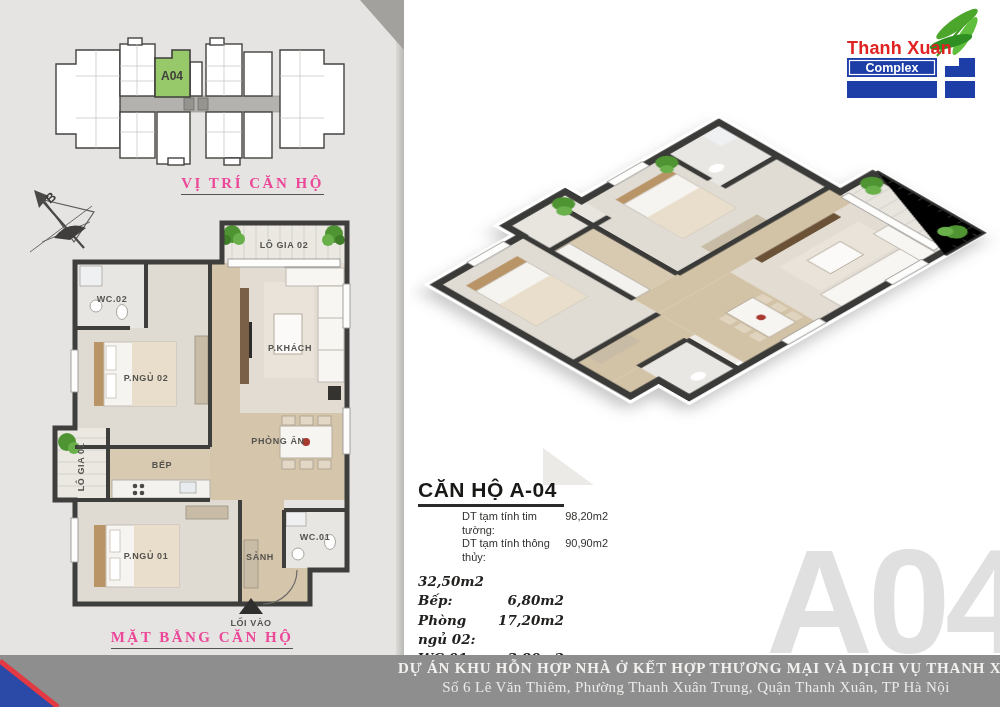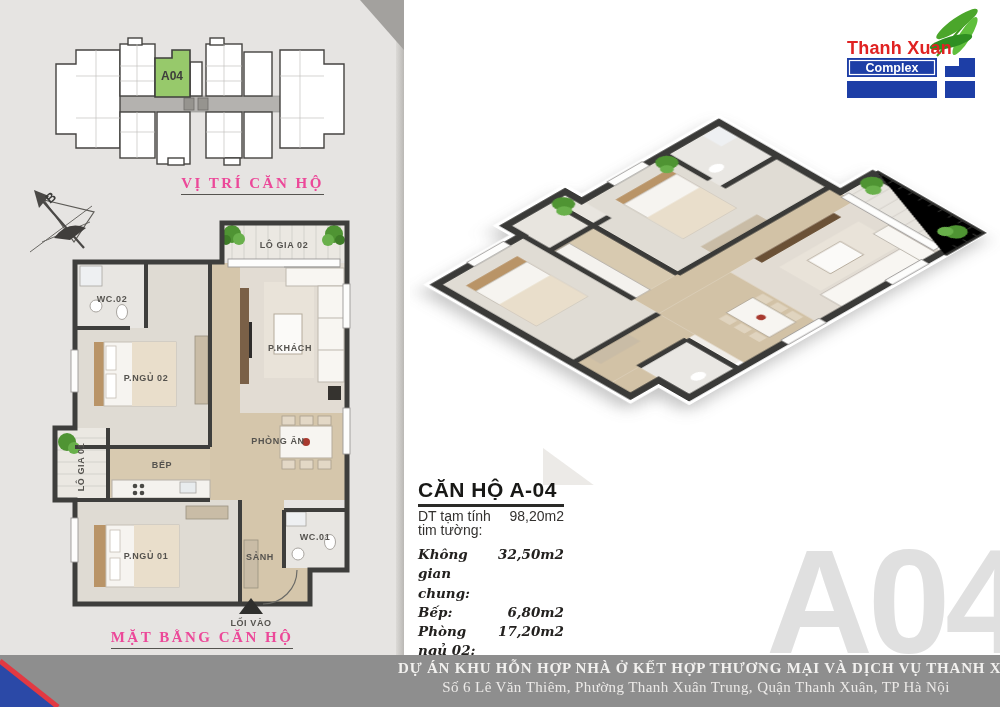--- a/index.html
+++ b/index.html
@@ -13,22 +13,22 @@
              clip-path:polygon(0 0,100% 0,100% 100%);}
   
   .caption-wrap{text-align:center;}
   .caption{display:inline-block;font-family:"Liberation Serif",serif;font-weight:700;
            font-size:15px;letter-spacing:2.5px;color:#ec4899;border-bottom:1.5px solid #55534f;
            padding-bottom:2px;white-space:nowrap;}
   
   #info-table{left:418px;top:448px;width:160px;z-index:3;}
   #info-title{font-size:21px;font-weight:bold;color:#181816;letter-spacing:.5px;margin-top:30px;}
   #info-underline{width:146px;height:3px;background:#2a2a28;margin:2px 0 3px 0;}
-  .dt-row{display:flex;justify-content:space-between;width:146px;font-size:14px;
-          color:#33312f;line-height:13.5px;}
+  .dt-row{display:flex;justify-content:space-between;width:146px;font-size:11px;
+          color:#33312f;line-height:13.5px;margin-left:44px;}
   #info-list{margin-top:8px;}
   .area-row{display:flex;justify-content:space-between;width:146px;
             font-family:"DejaVu Serif",serif;font-style:italic;font-weight:600;
             font-size:13.5px;color:#23211f;line-height:19.3px;}
   
   #watermark{left:766px;top:528px;font-size:148px;line-height:1;font-weight:bold;
              color:#e0e0e0;letter-spacing:-5px;z-index:1;white-space:nowrap;}
   
   #footer{left:0;top:655px;width:1000px;height:52px;background:#8e8e8e;z-index:4;}
   #footer-text{position:absolute;left:398px;right:6px;top:5px;text-align:center;
@@ -308,23 +308,26 @@
     <rect x="100" y="77" width="30" height="17" fill="#1d3ea6"></rect>
   </svg>
 
   <div class="abs" id="info-table">
     <div id="info-title">CĂN HỘ A-04</div>
     <div id="info-underline"></div>
     <div class="dt-row">
       <span>DT tạm tính tim tường:</span>
       <span>98,20m2</span>
     </div>
+    <div class="dt-row">
+      <span>DT tạm tính thông thủy:</span>
+      <span>90,90m2</span>
+    </div>
     <div id="info-list">
       <div class="area-row">
-        <span>Không gian chung:</span>
         <span>32,50m2</span>
       </div>
       <div class="area-row">
         <span>Bếp:</span>
         <span>6,80m2</span>
       </div>
       <div class="area-row">
         <span>Phòng ngủ 02:</span>
         <span>17,20m2</span>
       </div>

